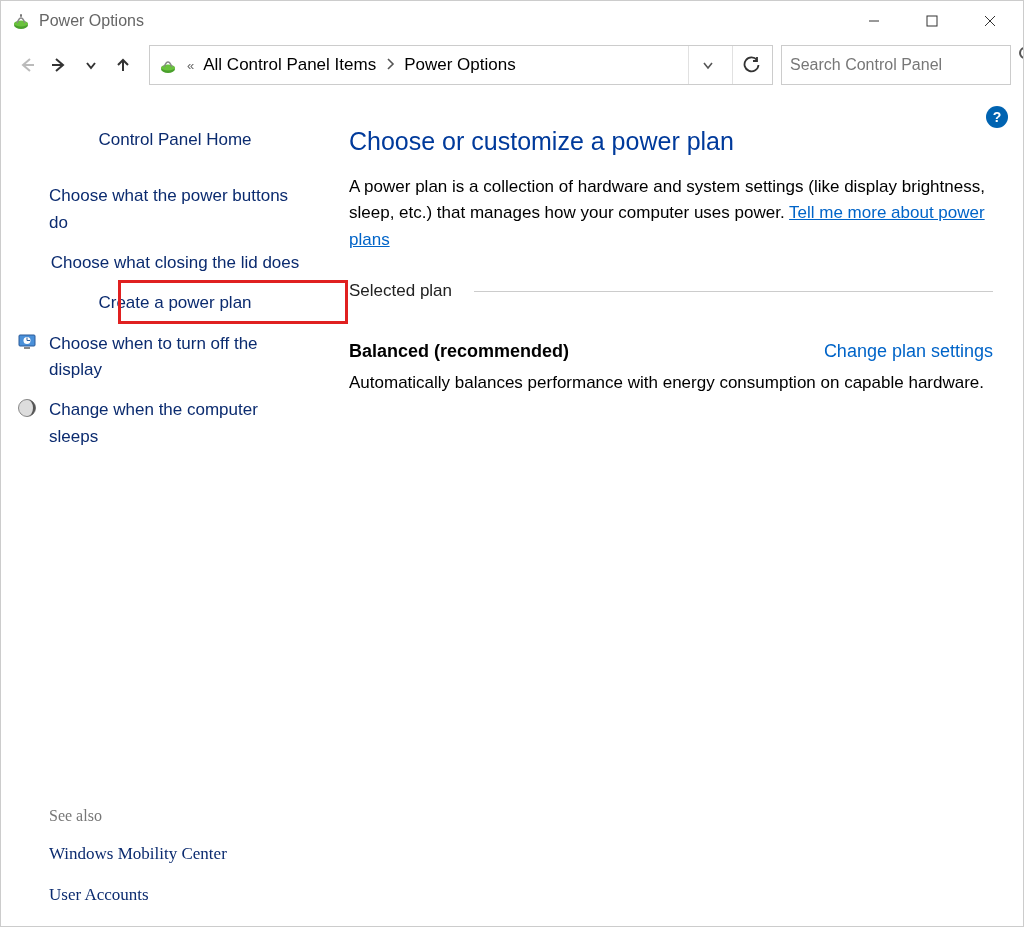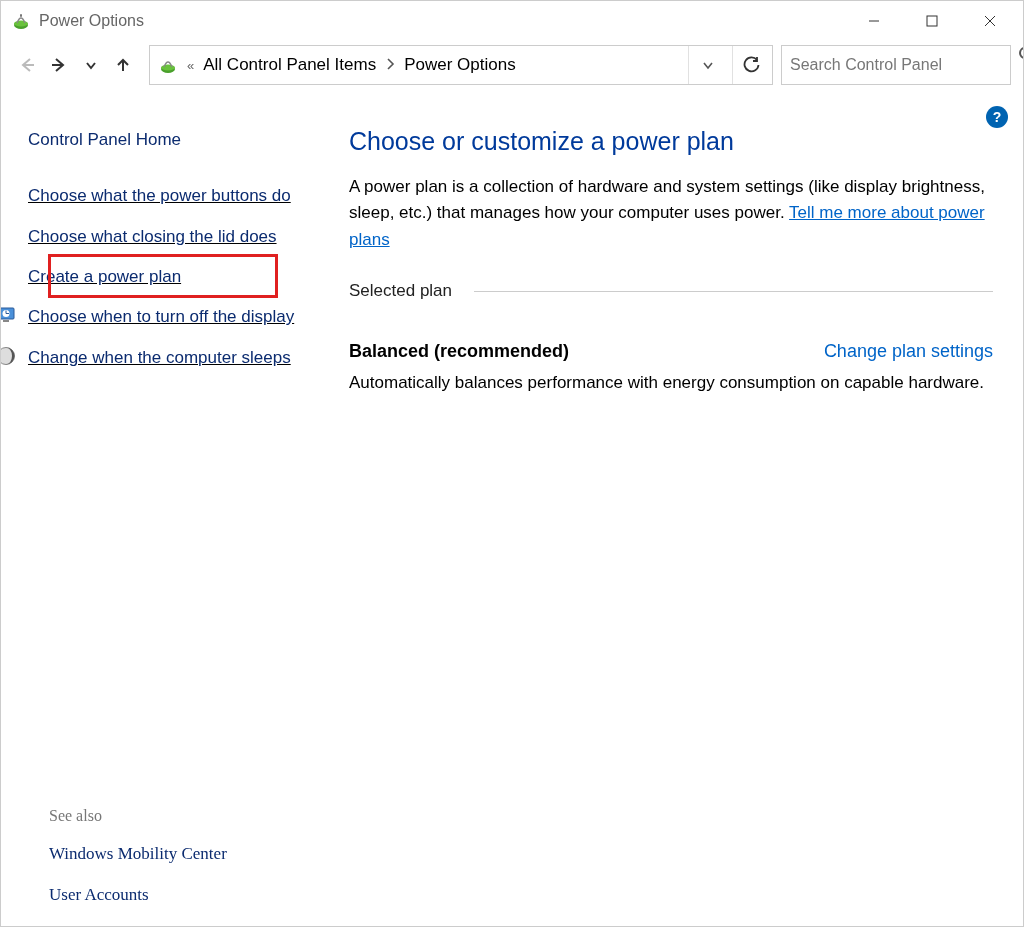--- a/index.html
+++ b/index.html
@@ -120,40 +120,40 @@
     }
 
     
     .content {
       display: flex;
       height: calc(100% - 88px);
       position: relative;
     }
     .sidebar {
       width: 318px;
-      padding: 38px 18px 20px 27px;
+      padding: 38px 18px 20px 48px;
       display: flex;
       flex-direction: column;
       position: relative;
+      align-items: center;
     }
     .sidebar a, .sidebar .link {
       color: #0b2b6f;
       font-size: 17px;
       text-decoration: none;
       display: block;
       line-height: 1.55;
       cursor: pointer;
     }
     .sidebar .cp-home {
       margin-bottom: 30px;
     }
     .sidebar .link-block {
       margin-bottom: 14px;
       position: relative;
-      text-decoration: underline;
     }
     .sidebar .link-block .side-icon {
       position: absolute;
       left: -32px;
       top: 1px;
       width: 20px; height: 20px;
     }
     .highlight-box {
       border: 3px solid #e02020;
       position: absolute;

